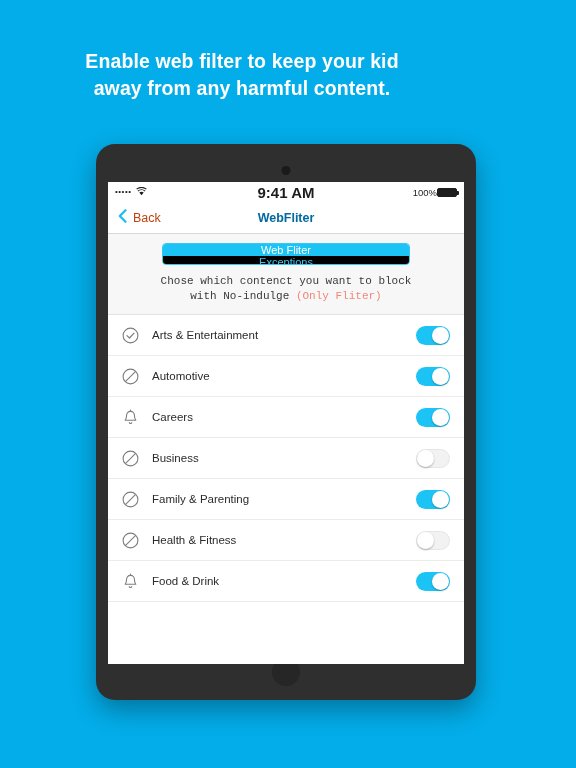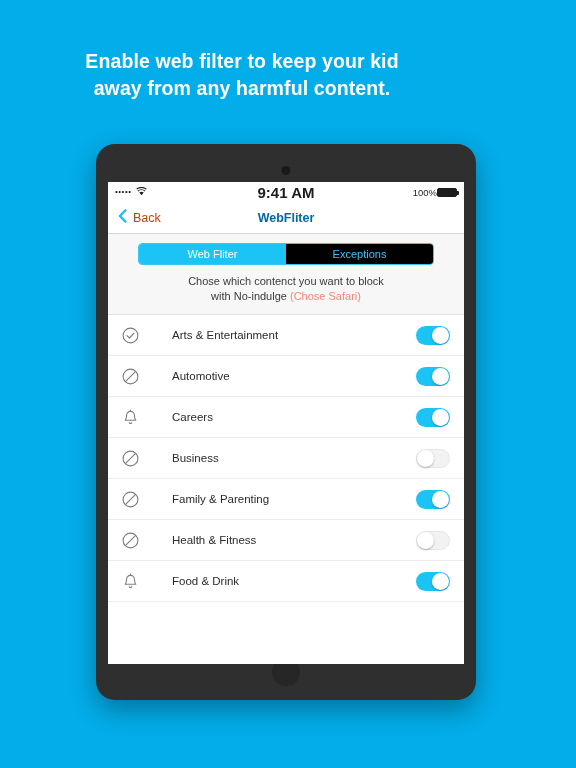--- a/index.html
+++ b/index.html
@@ -149,28 +149,29 @@
   }
 
   
   .header-section {
     background: #f7f7f7;
     padding: 9px 0 10px;
     border-bottom: 1px solid #e2e2e2;
   }
 
   .segmented {
-    width: 296px;
+    width: 248px;
     margin: 0 auto;
     height: 22px;
     display: flex;
     border: 1px solid #3ac6f2;
     border-radius: 4px;
     overflow: hidden;
     background: #ffffff;
+    flex-direction: column;
   }
   .seg {
     flex: 1;
     display: flex;
     align-items: center;
     justify-content: center;
     font-size: 11px;
     color: #3ac6f2;
     background: #000000;
   }
@@ -179,34 +180,33 @@
     color: #ffffff;
   }
 
   .desc {
     margin-top: 9px;
     text-align: center;
     font-size: 11px;
     color: #3a3a3a;
     line-height: 15px;
   }
-  .desc .line { display: block; }
+  .desc .line { display: block; font-family: Liberation Mono, monospace; }
   .only-safari { color: #f08878; }
 
   
   .list { background: #ffffff; }
 
   .row {
     height: 41px;
     display: flex;
     align-items: center;
     padding: 0 14px 0 12px;
     border-bottom: 1px solid #ececec;
     background: #ffffff;
-    gap: 20px;
   }
 
   .row-icon {
     width: 20px;
     height: 20px;
     flex: 0 0 20px;
     display: flex;
     align-items: center;
     justify-content: center;
   }
@@ -285,21 +285,21 @@
 
     <div class="header-section">
       <div class="segmented">
         <div class="seg active">Web Fliter</div>
         <div class="seg">Exceptions</div>
       </div>
       <div class="desc">
         <span class="line">Chose which contenct you want to block</span>
         <span class="line">
           <span>with No-indulge</span>
-          <span class="only-safari">(Chose Safari)</span>
+          <span class="only-safari">(Only Fliter)</span>
         </span>
       </div>
     </div>
 
     <div class="list">
 
       <div class="row">
         <span class="row-icon">
           <svg width="17" height="17" viewBox="0 0 17 17">
             <circle cx="8.5" cy="8.5" r="7.4" stroke="#7d7d7d" stroke-width="1.1" fill="none"></circle>

